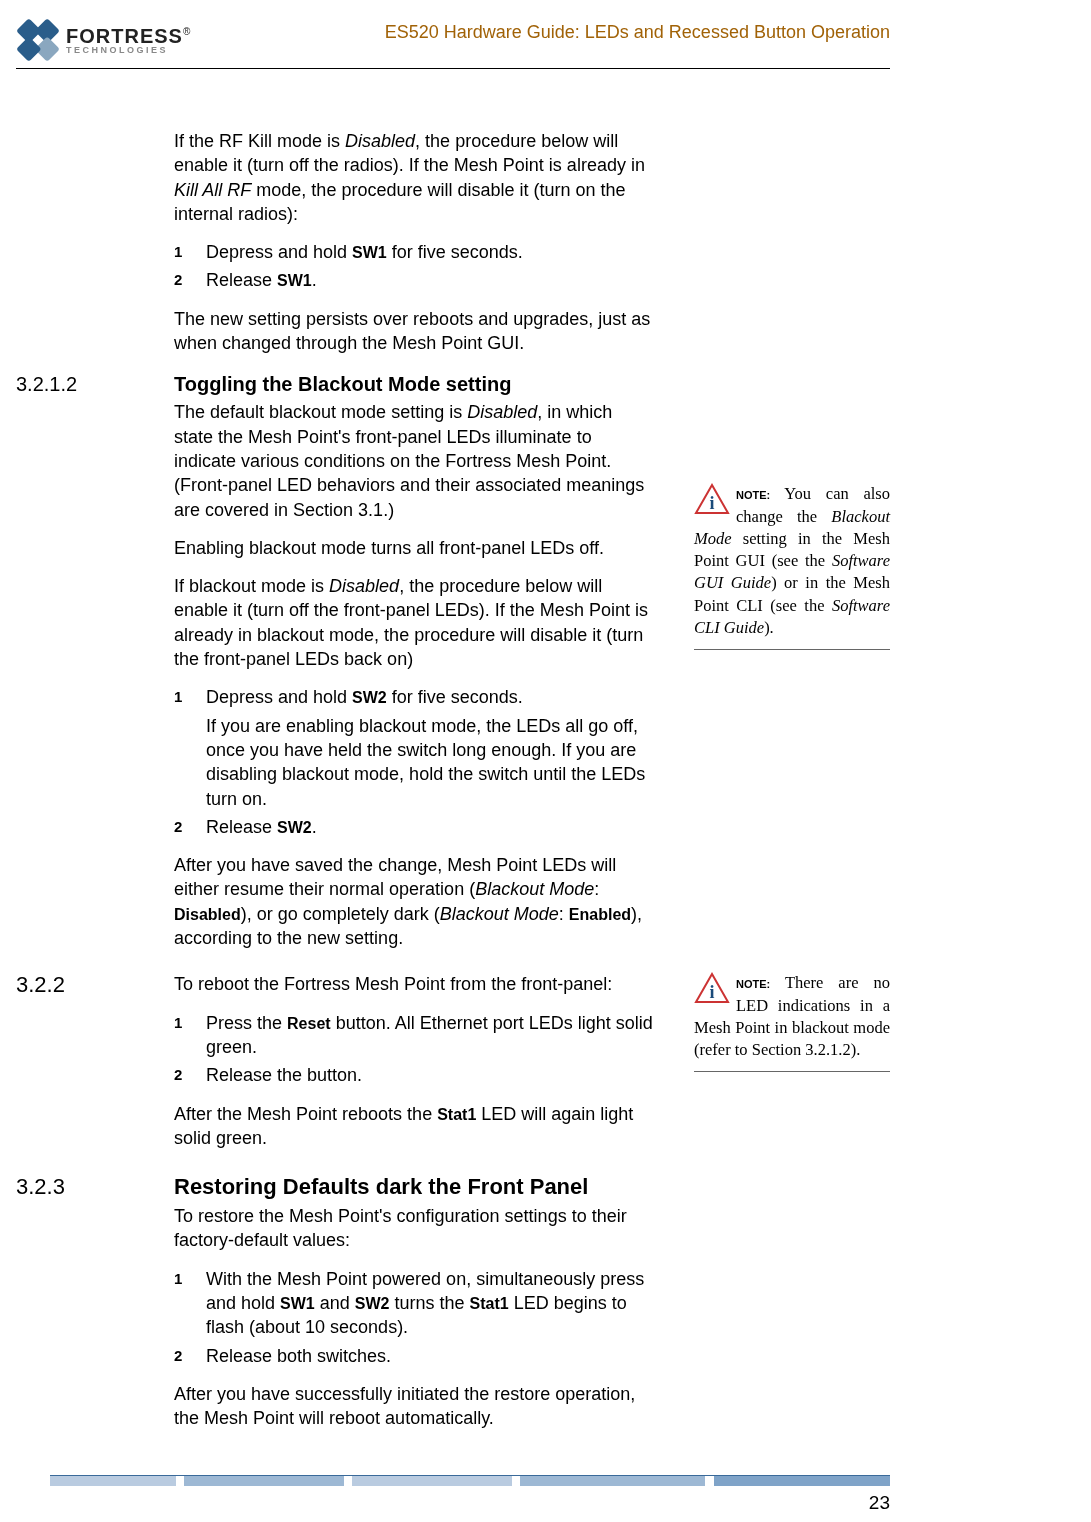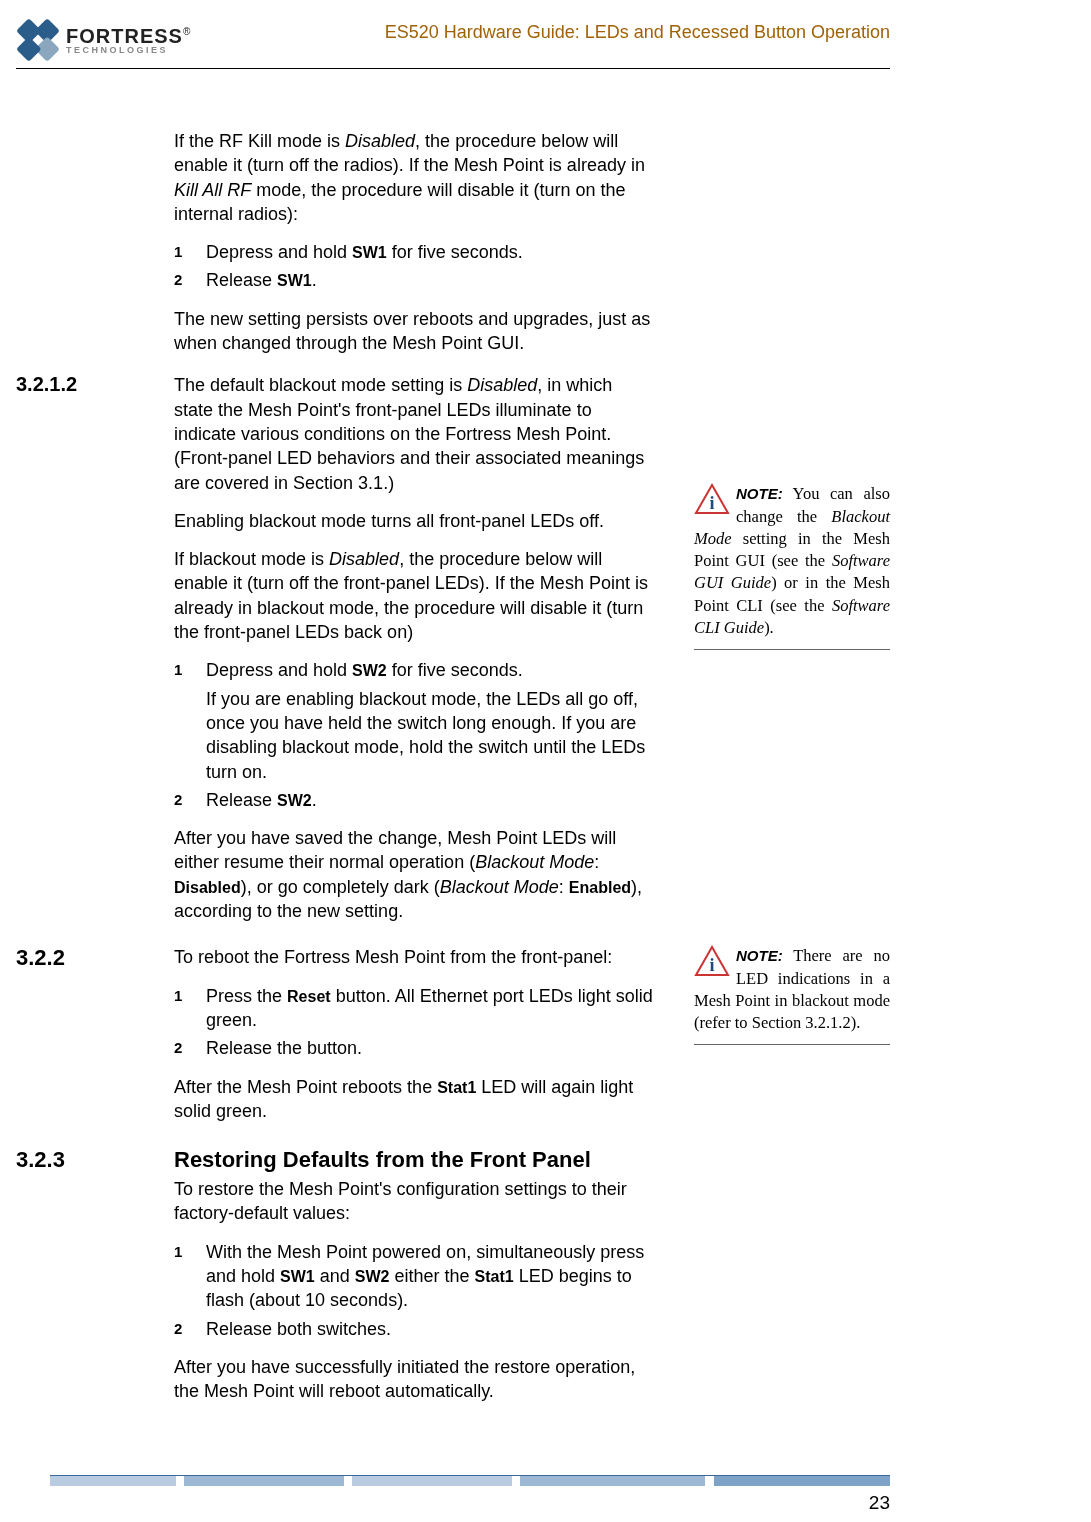--- a/index.html
+++ b/index.html
@@ -43,21 +43,21 @@
     font-weight: 900; font-size: 20px; letter-spacing: 1px; color:#222;
   }
   .logo-text .brand sup { font-size: 10px; font-weight:400; }
   .logo-text .sub { font-size: 9px; letter-spacing: 2.5px; color:#888; font-weight:700; }
   .doc-title { font-size: 18px; color:#a16207; padding-top:4px; }
   .left-col { width: 158px; flex-shrink:0; }
   .main-col { width: 520px; flex-shrink:0; padding-right: 38px; box-sizing:border-box; }
   .side-col { flex: 1; font-family: Georgia, 'Times New Roman', serif; }
   .section-num {
     font-family: Verdana, Arial, sans-serif;
-    font-weight: 700;
+    font-weight: 400;
     font-size: 20px;
     text-align: left;
     padding-right: 18px;
   }
   .section-num.small { font-size: 20px; }
   .heading {
     font-family: Verdana, Arial, sans-serif;
     font-weight: 700;
     font-size: 20px;
     margin: 0 0 4px 0;
@@ -70,21 +70,21 @@
   .ol .txt { flex:1; }
   .sc { font-family: Verdana, Arial, sans-serif; font-weight:700; font-size:16px; }
   .it { font-style: italic; }
   .row { display:flex; align-items:flex-start; }
   .row .left-col .section-num { margin:0; }
   .note-box { font-size: 16.5px; line-height:1.35; text-align: justify; margin-bottom:10px; border-bottom:1px solid #666; padding-bottom:10px; }
   .note-icon {
     float:left; width:36px; height:32px; margin-right:6px;
   }
   .note-icon svg { width:36px; height:32px; }
-  .note-label { font-family: Arial, sans-serif; font-weight:700; font-size:15px;font-style:italic; }
+  .note-label { font-family: Arial, sans-serif; font-weight:700; font-size:11px; }
   .note-it { font-style: italic; }
   .footer-bar {
     position:absolute; left:50px; right:50px; bottom:36px; height:10px;
     background: linear-gradient(90deg, #b9cbe0 0%, #b9cbe0 15%, #fff 15%, #fff 16%, #9db8d4 16%, #9db8d4 35%, #fff 35%, #fff 36%, #b9cbe0 36%, #b9cbe0 55%, #fff 55%, #fff 56%, #9db8d4 56%, #9db8d4 78%, #fff 78%, #fff 79%, #7fa3c8 79%, #7fa3c8 100%);
     border-top: 1px solid #3a6a9a;
   }
   .page-number { position:absolute; right:50px; bottom:8px; font-size:19px; }
   .block { margin-bottom: 4px; }
 </style>
 </head>
@@ -127,20 +127,21 @@
       <p class="para">The new setting persists over reboots and upgrades, just as when changed through the Mesh Point GUI.</p>
     </div>
     <div class="side-col"></div>
   </div>
 
   <div class="row">
     <div class="left-col">
         <div class="section-num small">3.2.1.2</div>
       </div>
     <div class="main-col">
+      <h3 class="heading">Toggling the Blackout Mode setting</h3>
       <p class="para">
         <span>The default blackout mode setting is </span><span class="it">Disabled</span><span>, in which state the Mesh Point's front-panel LEDs illuminate to indicate various conditions on the Fortress Mesh Point. (Front-panel LED behaviors and their associated meanings are covered in Section 3.1.)</span>
       </p>
       <p class="para">Enabling blackout mode turns all front-panel LEDs off.</p>
       <p class="para">
         <span>If blackout mode is </span><span class="it">Disabled</span><span>, the procedure below will enable it (turn off the front-panel LEDs). If the Mesh Point is already in blackout mode, the procedure will disable it (turn the front-panel LEDs back on)</span>
       </p>
       <ol class="ol">
         <li>
             <span class="num">1</span>
@@ -203,26 +204,26 @@
         <span class="note-label">NOTE:</span><span> There are no LED indications in a Mesh Point in blackout mode (refer to Section 3.2.1.2).</span>
       </div>
     </div>
   </div>
 
   <div class="row" style="margin-top:10px;">
     <div class="left-col">
         <div class="section-num" style="font-size:22px;">3.2.3</div>
       </div>
     <div class="main-col">
-      <h3 class="heading big">Restoring Defaults from the Front Panel</h3>
+      <h3 class="heading big">Restoring Defaults dark the Front Panel</h3>
       <p class="para">To restore the Mesh Point's configuration settings to their factory-default values:</p>
       <ol class="ol">
         <li>
             <span class="num">1</span>
-            <span class="txt"><span>With the Mesh Point powered on, simultaneously press and hold </span><span class="sc">SW1</span><span> and </span><span class="sc">SW2</span><span> either the </span><span class="sc">Stat1</span><span> LED begins to flash (about 10 seconds).</span></span>
+            <span class="txt"><span>With the Mesh Point powered on, simultaneously press and hold </span><span class="sc">SW1</span><span> and </span><span class="sc">SW2</span><span> turns the </span><span class="sc">Stat1</span><span> LED begins to flash (about 10 seconds).</span></span>
           </li>
         <li>
             <span class="num">2</span>
             <span class="txt">Release both switches.</span>
           </li>
       </ol>
       <p class="para">After you have successfully initiated the restore operation, the Mesh Point will reboot automatically.</p>
     </div>
     <div class="side-col"></div>
   </div>

